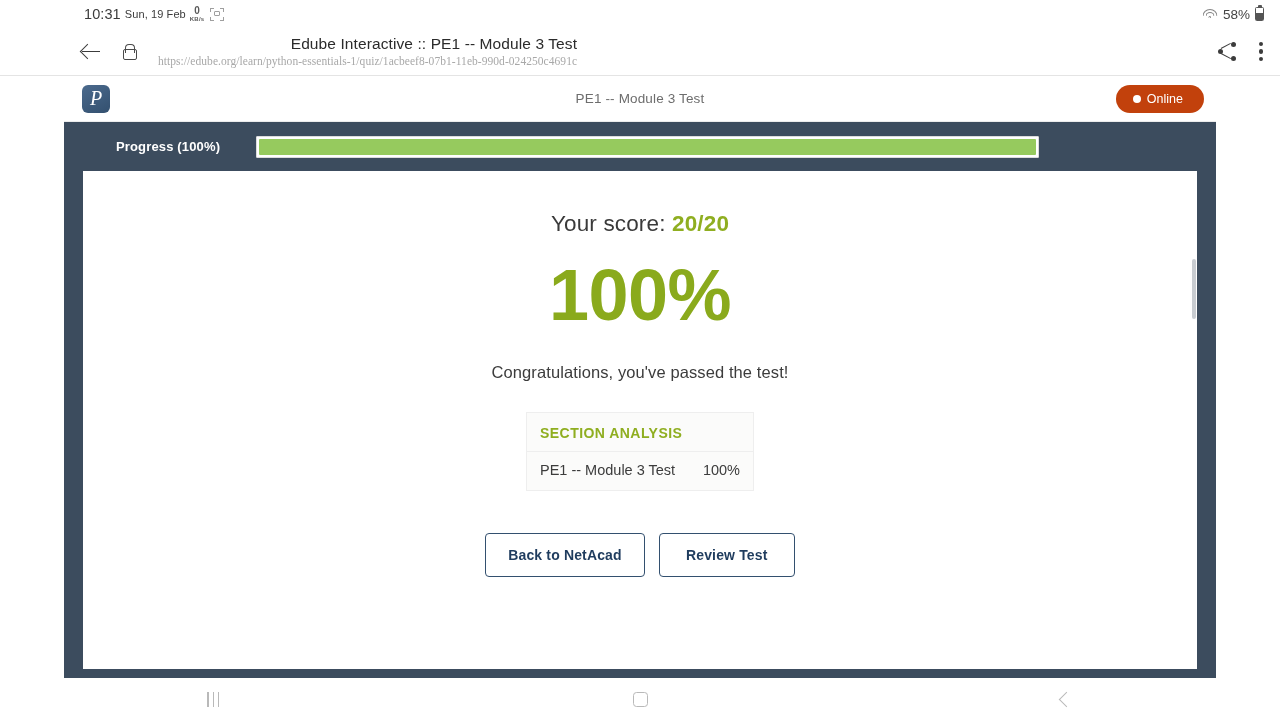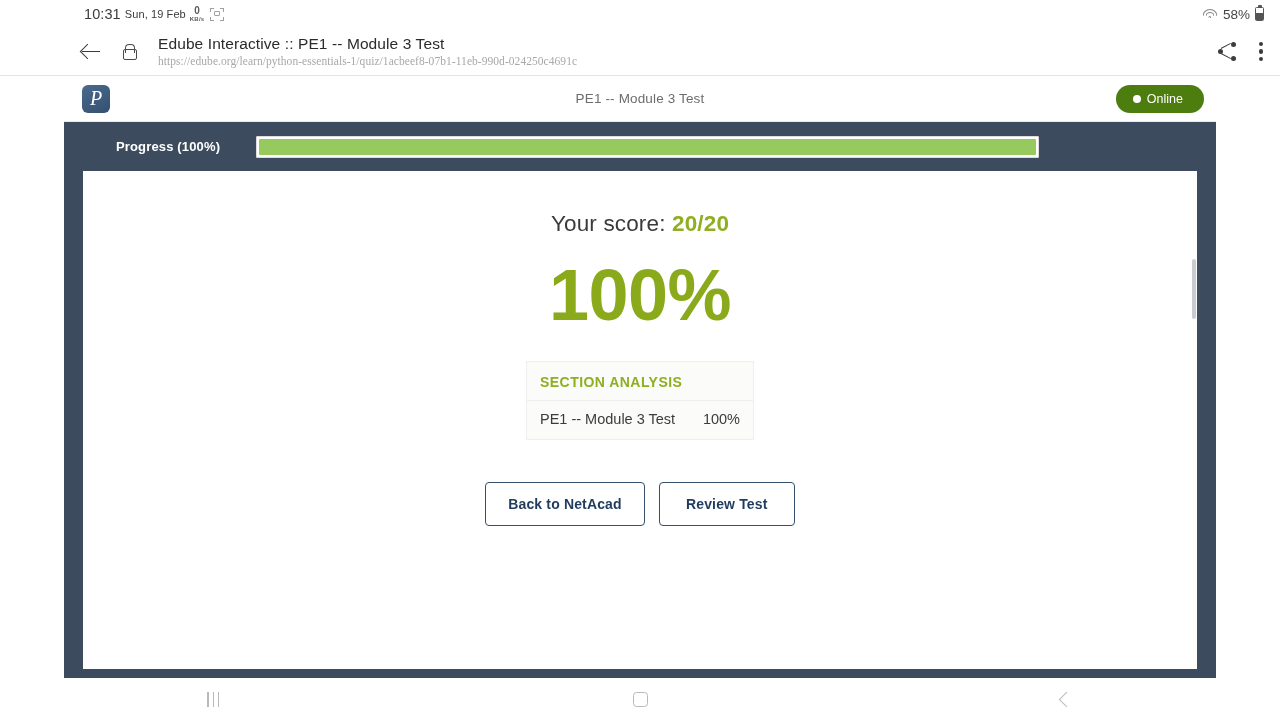--- a/index.html
+++ b/index.html
@@ -81,21 +81,21 @@
   .lock-icon { width: 16px; height: 18px; margin-left: 19px; position: relative; }
   .lock-icon::before {
     content: ''; position: absolute; left: 2px; bottom: 1px; width: 12px; height: 9px;
     border: 1.4px solid #4a4a4a; border-radius: 2px;
   }
   .lock-icon::after {
     content: ''; position: absolute; left: 4.2px; top: 1px; width: 7.5px; height: 8px;
     border: 1.4px solid #4a4a4a; border-bottom: none; border-radius: 4px 4px 0 0;
   }
   .url-block { margin-left: 21px; display: flex; flex-direction: column; justify-content: center; gap: 2px; }
-  .page-title-text { font-size: 15.5px; color: #2b2b2b; line-height: 1.15; letter-spacing: .1px; }
+  .page-title-text { font-size: 15.5px; color: #2b2b2b; line-height: 1.15; letter-spacing: .1px; text-align: right; }
   .url-text { font-size: 11.5px; color: #a8a8a8; line-height: 1.1; letter-spacing: .05px; font-family: Liberation Serif, serif; }
   .chrome-right { margin-left: auto; display: flex; align-items: center; gap: 22px; }
   .share-icon { width: 20px; height: 20px; position: relative; cursor: pointer; }
   .share-icon i { position: absolute; width: 5.2px; height: 5.2px; border-radius: 50%; background: #3c3c3c; }
   .share-icon i.d1 { right: 1px; top: 0.5px; }
   .share-icon i.d2 { left: 0.5px; top: 7.4px; }
   .share-icon i.d3 { right: 1px; bottom: 0.5px; }
   .share-icon b { position: absolute; height: 1.3px; background: #3c3c3c; width: 11px; }
   .share-icon b.l1 { left: 4px; top: 6.6px; transform: rotate(-28deg); transform-origin: left center; }
   .share-icon b.l2 { left: 4px; top: 11.2px; transform: rotate(28deg); transform-origin: left center; }
@@ -124,21 +124,21 @@
   .logo-l2 { font-size: 13px; font-weight: bold; letter-spacing: 2.2px; color: #2b2b2b; margin-top: 1.5px; }
   .logo-rule { width: 118px; height: 1px; background: #b9b9b9; margin-top: 2.5px; }
   .logo-l3 { font-size: 4.2px; color: #6f6f6f; letter-spacing: .35px; margin-top: 2px; }
   .header-title {
     position: absolute; left: 0; right: 0; text-align: center;
     font-size: 13.5px; color: #6d6d6d; letter-spacing: .15px; pointer-events: none;
   }
   .online-pill {
     margin-left: auto; position: relative;
     display: flex; align-items: center; gap: 6px;
-    background: #4d7c0f; color: #ffffff;
+    background: #c2410c; color: #ffffff;
     border-radius: 16px; padding: 7px 21px 7px 17px;
     font-size: 12.5px; cursor: pointer;
   }
   .online-dot { width: 8px; height: 8px; border-radius: 50%; background: #ffffff; }
 
   
   .dark-frame {
     position: absolute; left: 64px; top: 122px;
     width: 1152px; height: 556px;
     background: #3c4c5e;
@@ -321,20 +321,21 @@
       <div class="scroll-thumb"></div>
 
       <div class="result-area">
         <div class="score-line">
           <span>Your score:</span>
           <span class="score-value">20/20</span>
         </div>
 
         <div class="big-pct">100%</div>
 
+        <div class="congrats">Congratulations, you've passed the test!</div>
 
         <div class="section-box">
           <div class="section-head">SECTION ANALYSIS</div>
           <div class="section-row">
             <span>PE1 -- Module 3 Test</span>
             <span class="pct">100%</span>
           </div>
         </div>
 
         <div class="btn-row">

